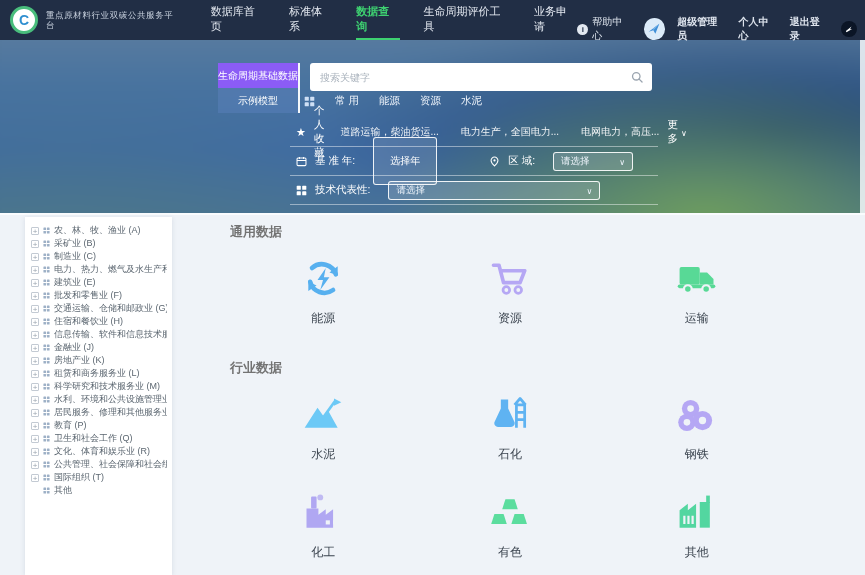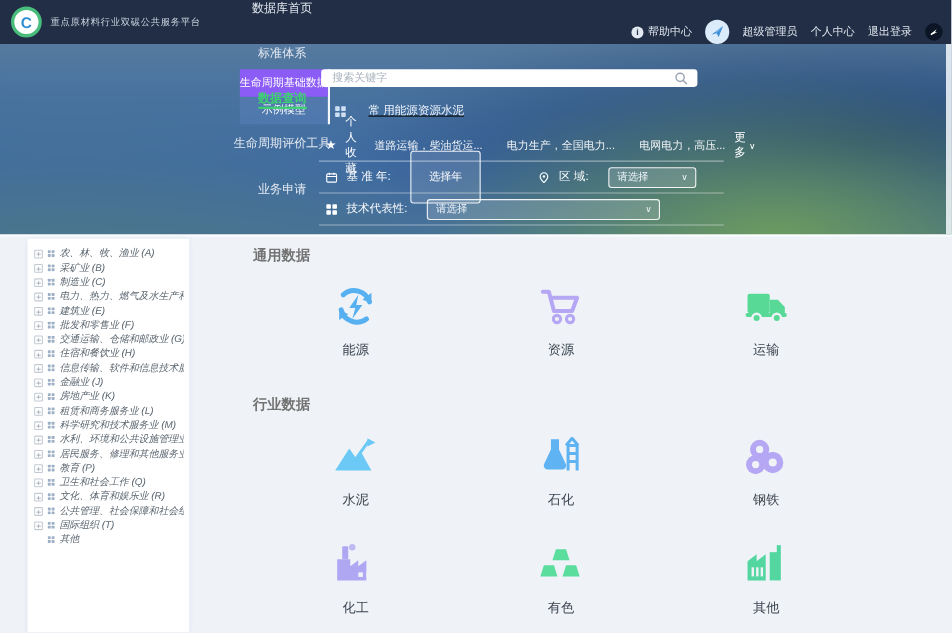--- a/index.html
+++ b/index.html
@@ -9,51 +9,51 @@
 
   
   .topbar{position:absolute;top:0;left:0;right:0;height:40px;background:#212e45;z-index:9;
           display:flex;align-items:center;padding:0 8px 0 10px;box-sizing:border-box;}
   .logo{width:28px;height:28px;border-radius:50%;background:#fff;border:3px solid #49bd7c;
         display:flex;align-items:center;justify-content:center;flex:0 0 auto;box-sizing:border-box;}
   .logo span{color:#2f8fd0;font-weight:bold;font-size:14px;line-height:1;}
   .brand{margin-left:8px;line-height:1.15;}
   .brand .t1{color:#ffffff;font-size:13px;font-weight:bold;letter-spacing:1px;}
   .brand .t2{color:#c9d2df;font-size:8.5px;letter-spacing:.6px;margin-top:2px;}
-  .nav{display:flex;gap:24px;margin-left:30px;align-items:center;height:40px;flex-direction:column;}
+  .nav{display:flex;gap:24px;margin-left:30px;align-items:center;height:40px;}
   .nav-item{color:#e4e9f1;font-size:11px;cursor:pointer;height:40px;display:flex;align-items:center;
             border-bottom:2px solid transparent;box-sizing:border-box;}
   .nav-item.active{color:#3ed171;border-bottom-color:#3ed171;font-weight:bold;}
   .top-right{margin-left:auto;display:flex;align-items:center;gap:12px;color:#dfe5ee;font-size:10px;margin-top:18px;}
   .help{display:flex;align-items:center;gap:4px;cursor:pointer;}
   .info-dot{width:11px;height:11px;border-radius:50%;background:#e3e9f1;color:#212e45;
             display:inline-flex;align-items:center;justify-content:center;font-size:8px;font-weight:bold;}
   .info-dot::before{content:"i";}
   .avatar{width:22px;height:22px;border-radius:50%;background:#dcebf9;display:flex;
           align-items:center;justify-content:center;overflow:hidden;}
-  .top-link{cursor:pointer;}
+  .top-link{cursor:pointer;font-weight:bold;}
   .widget-dot{width:16px;height:16px;border-radius:50%;background:#0b1526;display:flex;
               align-items:center;justify-content:center;}
 
   
   .hero{position:absolute;top:40px;left:0;width:865px;height:173px;overflow:hidden;border-bottom:2px solid #fafcfe;}
   .hero-bg{position:absolute;inset:-22px;filter:blur(9px);
     background:
       radial-gradient(ellipse 520px 240px at 80% 92%, rgba(112,160,92,.95), rgba(112,160,92,0) 62%),
       radial-gradient(ellipse 760px 190px at 88% 52%, rgba(26,56,102,.8), rgba(26,56,102,0) 62%),
       radial-gradient(ellipse 600px 320px at 10% 115%, rgba(78,122,128,.65), rgba(78,122,128,0) 60%),
       linear-gradient(180deg,#5d7d9e 0%,#48739f 30%,#3f6ba3 62%,#4a7394 100%);}
   .hero-scrollstrip{position:absolute;right:0;top:0;width:5px;height:100%;background:rgba(246,249,251,.85);}
 
   .search-wrap{position:absolute;left:218px;top:23px;width:430px;}
   .tabs{position:absolute;left:0;top:0;width:80px;border-right:2px solid rgba(255,255,255,.95);}
   .tab{height:25px;line-height:25px;text-align:center;color:#fff;font-size:10px;cursor:pointer;
        background:rgba(96,134,196,.38);}
   .tab.active{background:#8b5cf6;font-weight:normal;}
-  .search-box{position:absolute;left:74px;top:0;width:342px;height:16px;background:#fff;border-radius:3px;
+  .search-box{position:absolute;left:92px;top:0;width:342px;height:28px;background:#fff;border-radius:3px;
               display:flex;align-items:center;padding:0 8px;box-sizing:border-box;}
   .search-box input{border:none;outline:none;flex:1;font-size:10px;color:#333;background:transparent;
                     font-family:"Liberation Sans",sans-serif;}
   .search-box input::placeholder{color:#a9b2bc;}
 
   .chips{position:absolute;left:86px;top:31px;display:flex;align-items:center;gap:20px;}
   .chips .grid-ic{color:#cfe0f5;display:flex;}
   .chip{color:#f0f5fc;font-size:10.5px;cursor:pointer;white-space:nowrap;}
 
   .filters{position:absolute;left:72px;top:55px;width:368px;}
@@ -75,21 +75,21 @@
   .sel-region{width:80px;margin-left:10px;}
   .sel-tech{width:212px;margin-left:10px;}
   .spacer40{width:36px;}
 
   
   .sidebar{position:absolute;left:25px;top:217px;width:147px;height:358px;background:#fff;
            box-shadow:0 1px 5px rgba(40,60,90,.12);overflow:hidden;}
   .sb-head{height:24px;background:#2e7ce2;color:#fff;display:flex;align-items:center;
            justify-content:space-between;padding:0 8px;font-size:10.5px;font-weight:bold;}
   .sb-refresh{display:flex;cursor:pointer;}
-  .sb-list{padding:7px 5px 0 6px;font-style:italic;}
+  .sb-list{padding:7px 5px 0 6px;}
   .sb-item{display:flex;align-items:center;gap:4px;height:13px;font-size:9px;color:#5b6670;
            white-space:nowrap;overflow:hidden;cursor:pointer;}
   .plus{width:8px;height:8px;border:1px solid #c3cad3;color:#9aa4ae;font-size:8px;line-height:7px;
         text-align:center;box-sizing:border-box;flex:0 0 auto;border-radius:1px;}
   .plus::before{content:"+";}
   .sb-grid{color:#9db0c6;display:flex;flex:0 0 auto;}
 
   
   .main{position:absolute;left:230px;top:217px;width:560px;}
   .section-title{font-size:13px;font-weight:bold;color:#737373;margin:0;}
@@ -264,21 +264,21 @@
         <use href="#icon-search"></use>
         </svg>
     </div>
 
     <div class="chips">
       <span class="grid-ic">
         <svg width="11" height="11">
             <use href="#icon-grid4"></use>
           </svg>
         </span>
-      <span style="display:flex;text-decoration:underline;">
+      <span style="display:flex;gap:20px;">
 
           <span class="chip">常 用</span>
 
           <span class="chip">能源</span>
 
           <span class="chip">资源</span>
 
           <span class="chip">水泥</span>
         </span>
     </div>

